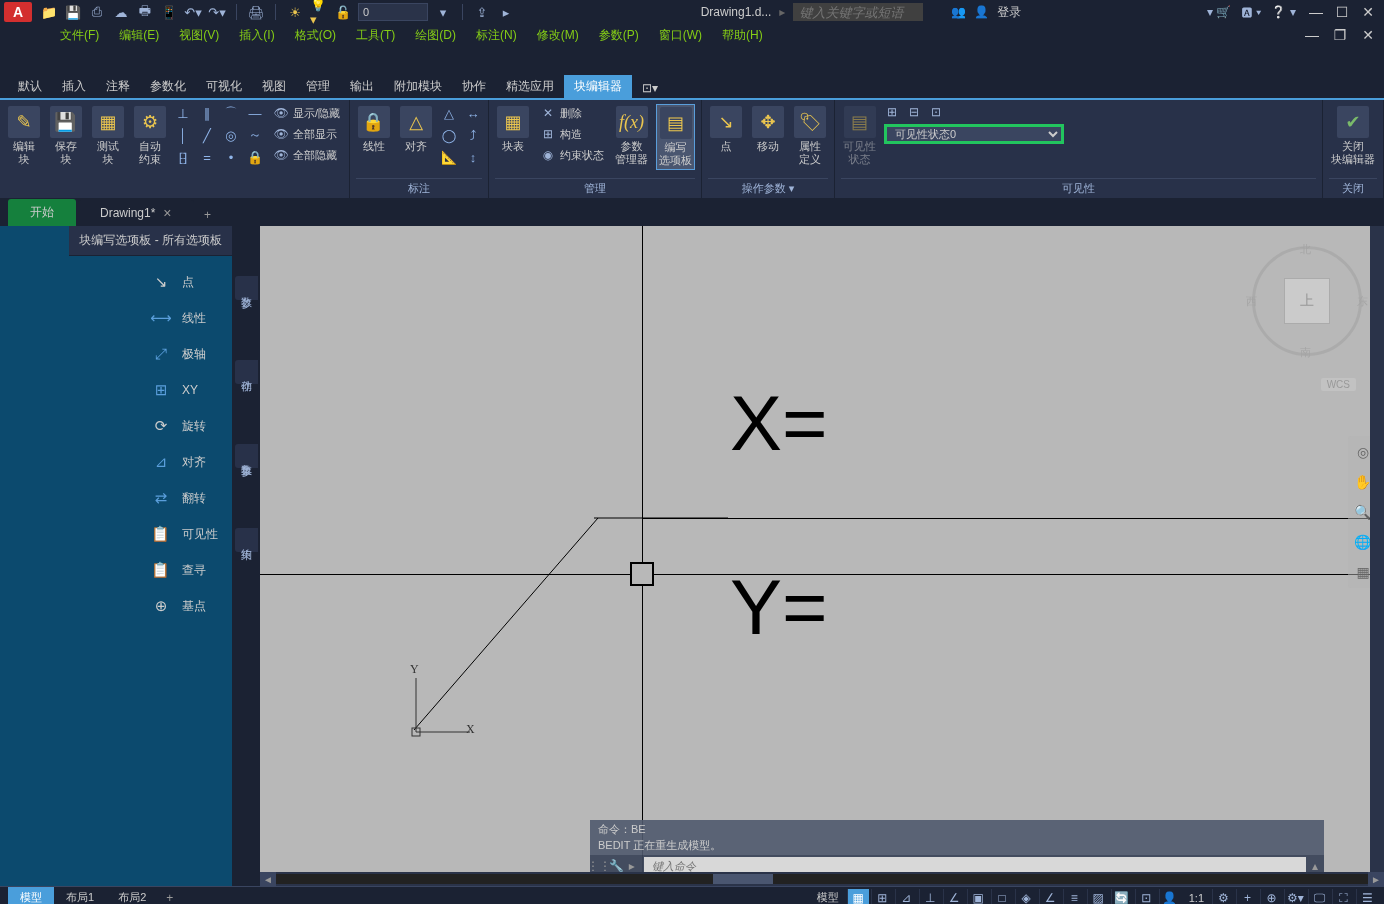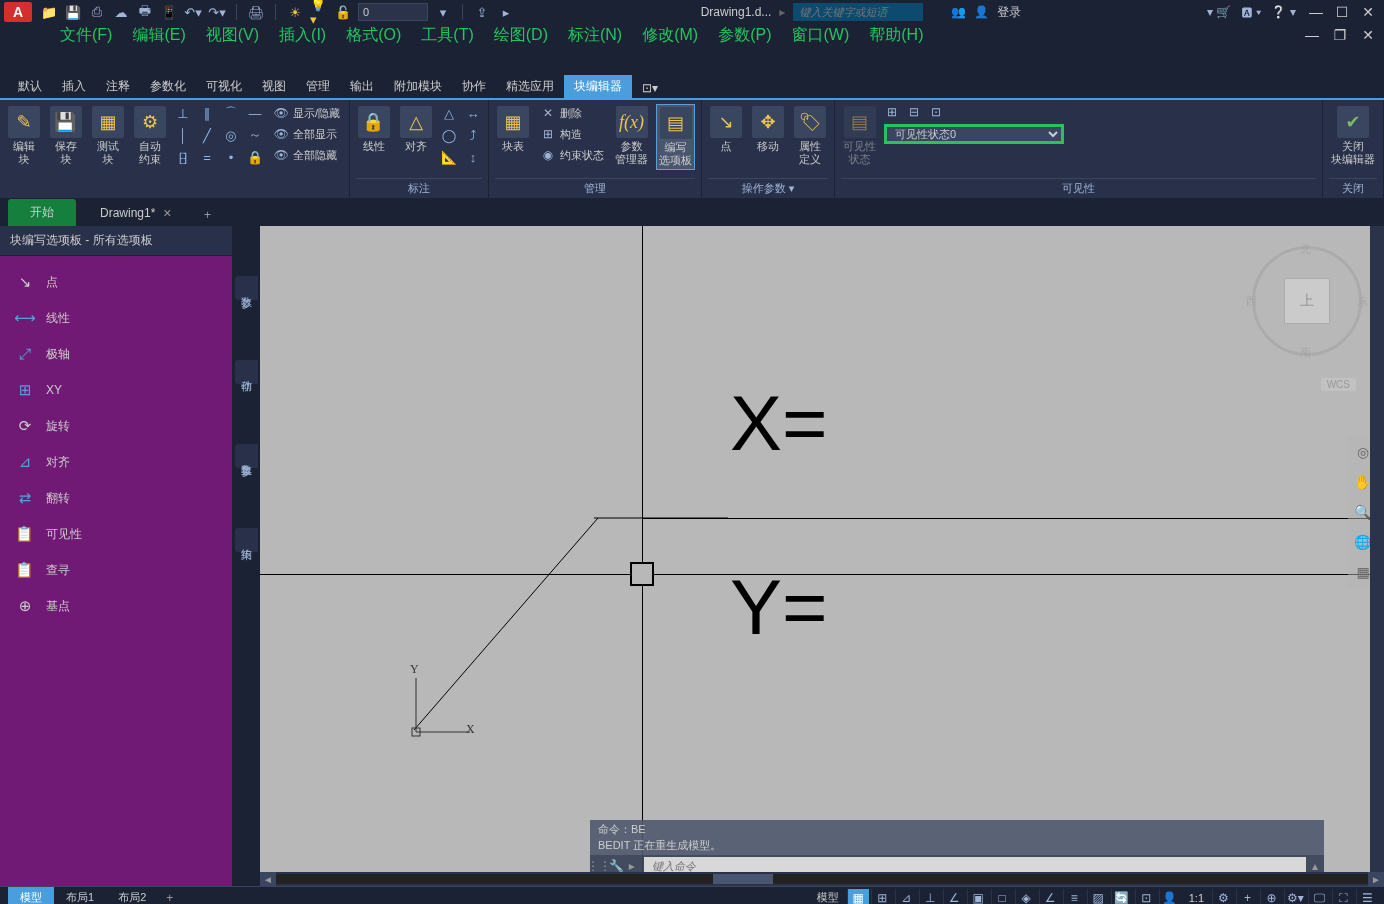--- a/index.html
+++ b/index.html
@@ -7,28 +7,28 @@
 
 
 .titlebar { height:24px; background:#1b2233; display:flex; align-items:center; padding:0 4px; }
 .logo { width:28px; height:20px; background:#d32f2f; color:#fff; font-weight:bold; font-size:14px; display:flex; align-items:center; justify-content:center; border-radius:2px; margin-right:8px; }
 .qat { display:flex; gap:6px; align-items:center; }
 .qat-icon { width:18px; height:18px; display:flex; align-items:center; justify-content:center; color:#9fb4d8; font-size:13px; cursor:pointer; }
 .qat-sep { width:1px; height:16px; background:#3a4560; margin:0 4px; }
 .layer-input { width:70px; height:18px; background:#2a3349; border:1px solid #3a4560; color:#ccc; font-size:11px; padding:0 4px; }
 .title-center { flex:1; display:flex; justify-content:center; align-items:center; gap:8px; }
 .doc-title { color:#ccc; font-size:12px; }
-.search-box { width:130px; height:18px; background:#0c4a6e; border:none; color:#8a95b0; font-size:11px; font-style:italic; padding:0 6px; }
+.search-box { width:130px; height:18px; background:#404040; border:none; color:#8a95b0; font-size:13px; font-style:italic; padding:0 6px; }
 .title-right { display:flex; gap:10px; align-items:center; margin-right:8px; color:#9fb4d8; }
 .win-controls { display:flex; gap:2px; }
 .win-btn { width:24px; height:18px; display:flex; align-items:center; justify-content:center; color:#ccc; font-size:14px; cursor:pointer; }
 
 
 .menubar { height:22px; background:#1b2233; display:flex; padding-left:50px; align-items:center; position:relative; }
-.menu-item { padding:0 10px; color:#22c55e; font-size:16px; cursor:pointer; height:22px; line-height:22px; }
+.menu-item { padding:0 10px; color:#84cc16; font-size:12px; cursor:pointer; height:22px; line-height:22px; }
 .app-win-controls { position:absolute; right:4px; display:flex; gap:4px; }
 
 
 .ribbon-tabs { height:24px; background:#1b2233; display:flex; align-items:end; padding-left:8px;margin-top:28px; }
 .rtab { padding:3px 10px; color:#ccc; font-size:12px; cursor:pointer; }
 .rtab.active { background:#4a9edb; color:#fff; }
 
 
 .ribbon { height:100px; background:#283149; border-top:2px solid #4a9edb; display:flex; }
 .rpanel { border-right:1px solid #1b2233; display:flex; flex-direction:column; justify-content:space-between; padding:4px 6px 0 6px; }
@@ -50,21 +50,21 @@
 .file-tabs { height:28px; background:#1b2233; display:flex; align-items:end; padding-left:8px; gap:0; }
 .ftab { padding:5px 22px; background:#2a3349; color:#ccc; font-size:12px; border-radius:3px 3px 0 0; margin-right:2px; cursor:pointer; display:flex; align-items:center; gap:8px; position:relative; }
 .ftab.start { background:#15803d;text-align:right; }
 .ftab.active { background:#1b2233; }
 .ftab-close { color:#999; font-size:14px; }
 .ftab-add { width:24px; height:22px; display:flex; align-items:center; justify-content:center; color:#999; cursor:pointer; }
 
 
 .main { display:flex; height:660px; }
 .left-panel { width:260px; background:#1b2233; display:flex; }
-.palette { width:232px; background:#701a75; display:flex; flex-direction:column; }
+.palette { width:232px; background:#0c4a6e; display:flex; flex-direction:column;align-items:flex-end; }
 .palette-title { padding:6px 10px; background:#283149; font-size:12px; color:#ccc; border-bottom:1px solid #1b2233; }
 .palette-items { flex:1; padding:8px 0; }
 .pitem { display:flex; align-items:center; gap:10px; padding:8px 14px; color:#ccc; font-size:12px; cursor:pointer; }
 .pitem-icon { width:22px; height:20px; display:flex; align-items:center; justify-content:center; font-size:15px; }
 .palette-tabs { width:28px; background:#1b2233; display:flex; flex-direction:column; align-items:center; padding-top:50px; gap:60px; }
 .ptab { writing-mode:vertical-rl; font-size:11px; color:#9fb4d8; padding:12px 4px; background:#283149; cursor:pointer; border-radius:3px 0 0 3px; }
 
 .canvas-wrap { flex:1; position:relative; background:#b8b8b8; overflow:hidden; }
 .crosshair-h { position:absolute; left:0; right:0; top:348px; height:1px; background:#000; }
 .crosshair-v { position:absolute; top:0; bottom:0; left:382px; width:1px; background:#000; }

